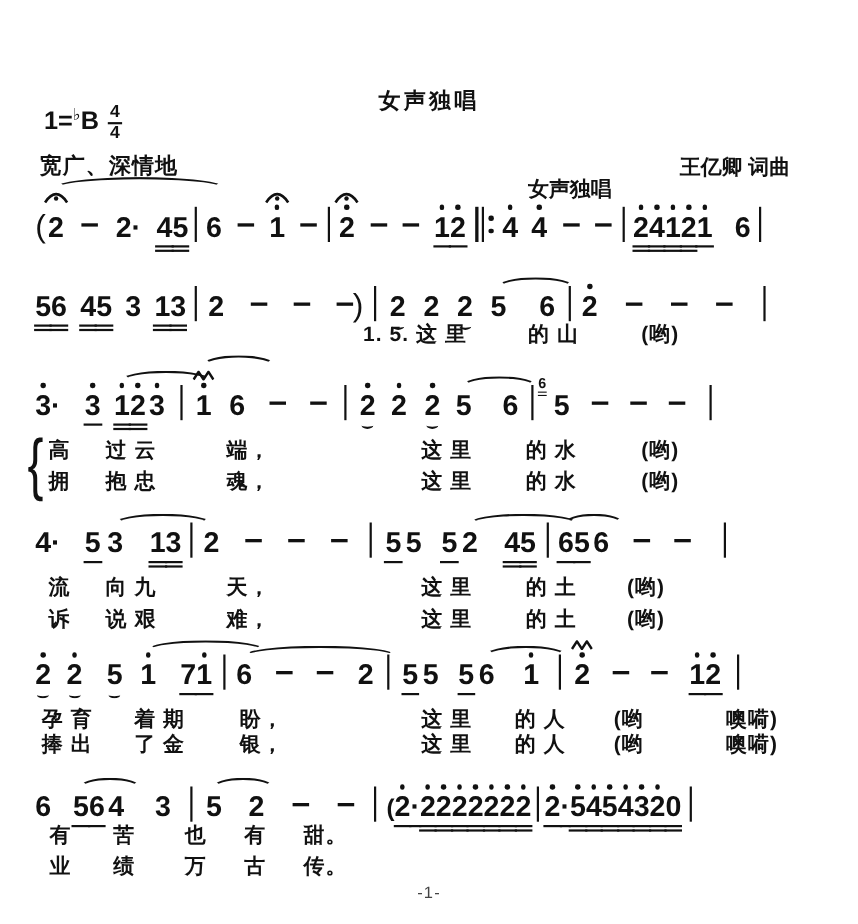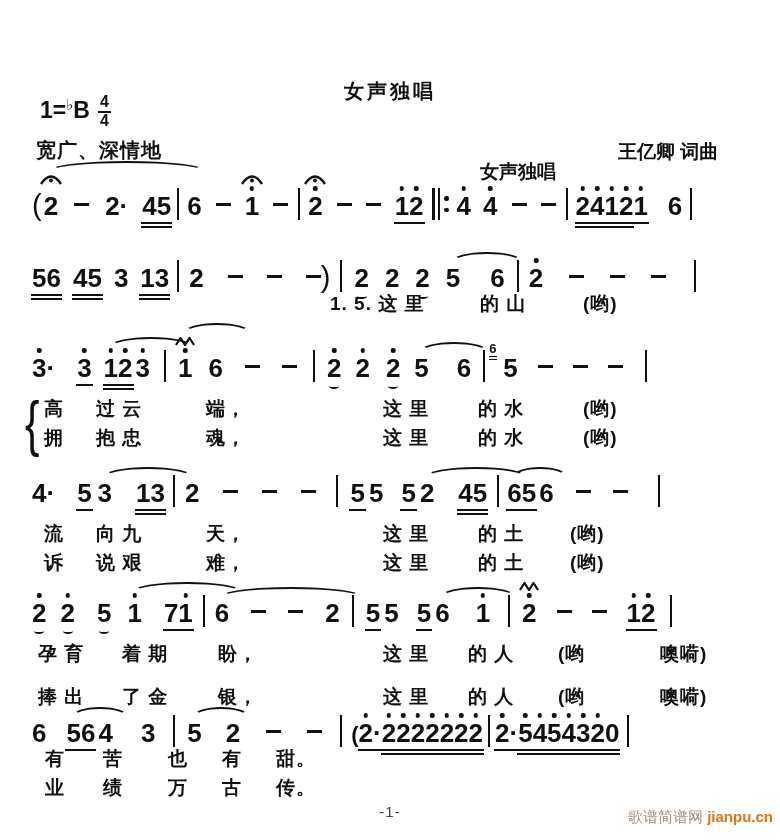--- a/index.html
+++ b/index.html
@@ -139,21 +139,21 @@
       <div class="lyr" style="top: 641px;">
         <div class="lrow" style="top: 0px;">
           <span class="lseg" style="left: 38px;">孕 育</span>
           <span class="lseg" style="left: 122px;">着 期</span>
           <span class="lseg" style="left: 218px;">盼，</span>
           <span class="lseg" style="left: 383px;">这 里</span>
           <span class="lseg" style="left: 468px;">的 人</span>
           <span class="lseg" style="left: 558px;">(哟</span>
           <span class="lseg" style="left: 660px;">噢嗬)</span>
         </div>
-        <div class="lrow" style="top: 43px;">
+        <div class="lrow" style="top: 23px;">
           <span class="lseg" style="left: 38px;">捧 出</span>
           <span class="lseg" style="left: 122px;">了 金</span>
           <span class="lseg" style="left: 218px;">银，</span>
           <span class="lseg" style="left: 383px;">这 里</span>
           <span class="lseg" style="left: 468px;">的 人</span>
           <span class="lseg" style="left: 558px;">(哟</span>
           <span class="lseg" style="left: 660px;">噢嗬)</span>
         </div>
       </div>
       <div class="lyr" style="top: 746px;">
@@ -168,14 +168,13 @@
           <span class="lseg" style="left: 45px;">业</span>
           <span class="lseg" style="left: 103px;">绩</span>
           <span class="lseg" style="left: 168px;">万</span>
           <span class="lseg" style="left: 222px;">古</span>
           <span class="lseg" style="left: 276px;">传。</span>
         </div>
       </div>
     </div>
 
   <div class="abs pageno">-1-</div>
-  <div class="abs wm"><span class="site">歌谱简谱网</span> <span class="url" style="color: rgb(226, 115, 29);">jianpu.cn</span></div>
 </div>
 
 </body></html>

